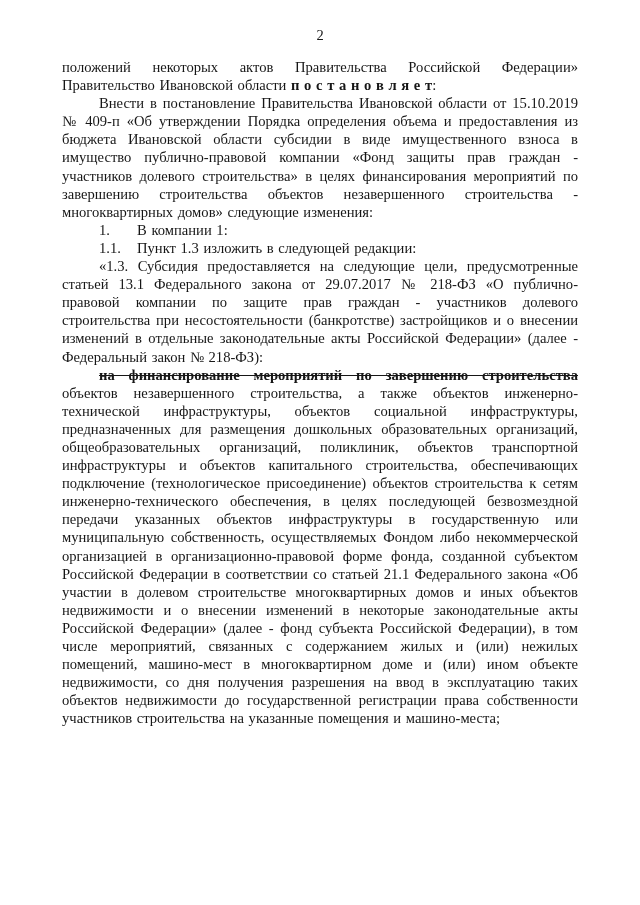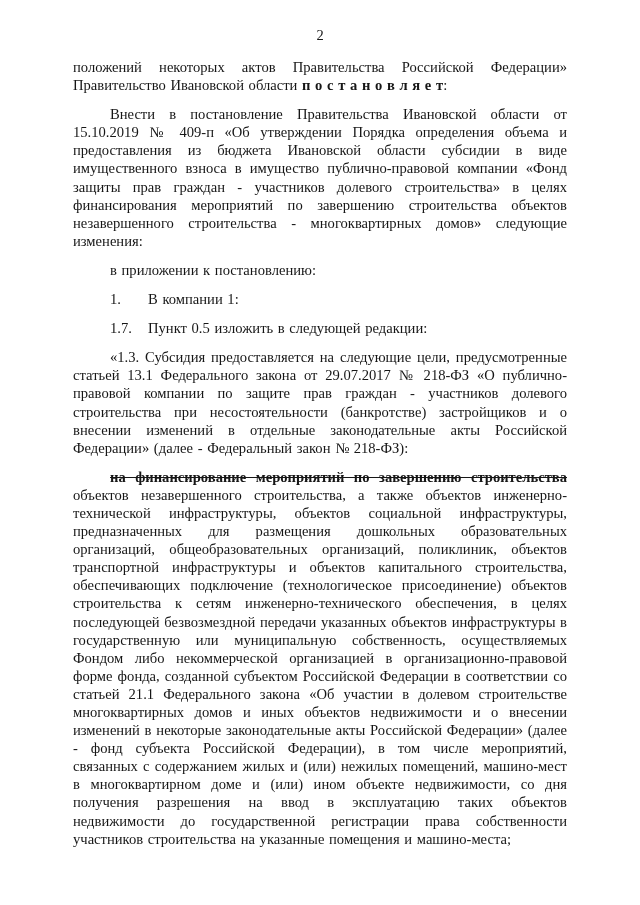--- a/index.html
+++ b/index.html
@@ -24,21 +24,21 @@
   }
   .body-text {
     margin: 14px auto 0 auto;
     width: 516px;
     font-size: 14.6px;
     line-height: 18.1px;
     text-align: justify;
     word-spacing: 1px;
   }
   .body-text p {
-    margin: 11px;
+    margin: 0;
     padding: 0;
     text-indent: 37px;
   }
   .body-text p.noindent {
     text-indent: 0;
   }
   .b { font-weight: bold; }
   .s { text-decoration: line-through; text-decoration-thickness: 1.4px; }
   .num {
     display: inline-block;
@@ -47,19 +47,18 @@
   }
 </style>
 </head>
 <body>
 
 <div class="page">
   <div class="pagenum">2</div>
   <div class="body-text">
       <p class="noindent"><span>положений некоторых актов Правительства Российской Федерации» Правительство Ивановской области </span><span class="b">п о с т а н о в л я е т</span><span>:</span></p>
       <p><span>Внести в постановление Правительства Ивановской области от 15.10.2019 № 409-п «Об утверждении Порядка определения объема и предоставления из бюджета Ивановской области субсидии в виде имущественного взноса в имущество публично-правовой компании «Фонд защиты прав граждан - участников долевого строительства» в целях финансирования мероприятий по завершению строительства объектов незавершенного строительства - многоквартирных домов» следующие изменения:</span></p>
-      <p><span>в приложении к постановлению:</span></p>
       <p><span class="num">1.</span><span>В компании 1:</span></p>
-      <p><span class="num">1.7.</span><span>Пункт 0.5 изложить в следующей редакции:</span></p>
+      <p><span class="num">1.1.</span><span>Пункт 1.3 изложить в следующей редакции:</span></p>
       <p><span>«1.3. Субсидия предоставляется на следующие цели, предусмотренные статьей 13.1 Федерального закона от 29.07.2017 № 218-ФЗ «О публично-правовой компании по защите прав граждан - участников долевого строительства при несостоятельности (банкротстве) застройщиков и о внесении изменений в отдельные законодательные акты Российской Федерации» (далее - Федеральный закон № 218-ФЗ):</span></p>
       <p><span class="b s">на финансирование мероприятий по завершению строительства</span><span> объектов незавершенного строительства, а также объектов инженерно-технической инфраструктуры, объектов социальной инфраструктуры, предназначенных для размещения дошкольных образовательных организаций, общеобразовательных организаций, поликлиник, объектов транспортной инфраструктуры и объектов капитального строительства, обеспечивающих подключение (технологическое присоединение) объектов строительства к сетям инженерно-технического обеспечения, в целях последующей безвозмездной передачи указанных объектов инфраструктуры в государственную или муниципальную собственность, осуществляемых Фондом либо некоммерческой организацией в организационно-правовой форме фонда, созданной субъектом Российской Федерации в соответствии со статьей 21.1 Федерального закона «Об участии в долевом строительстве многоквартирных домов и иных объектов недвижимости и о внесении изменений в некоторые законодательные акты Российской Федерации» (далее - фонд субъекта Российской Федерации), в том числе мероприятий, связанных с содержанием жилых и (или) нежилых помещений, машино-мест в многоквартирном доме и (или) ином объекте недвижимости, со дня получения разрешения на ввод в эксплуатацию таких объектов недвижимости до государственной регистрации права собственности участников строительства на указанные помещения и машино-места;</span></p>
     </div>
 </div>
 
 </body></html>

